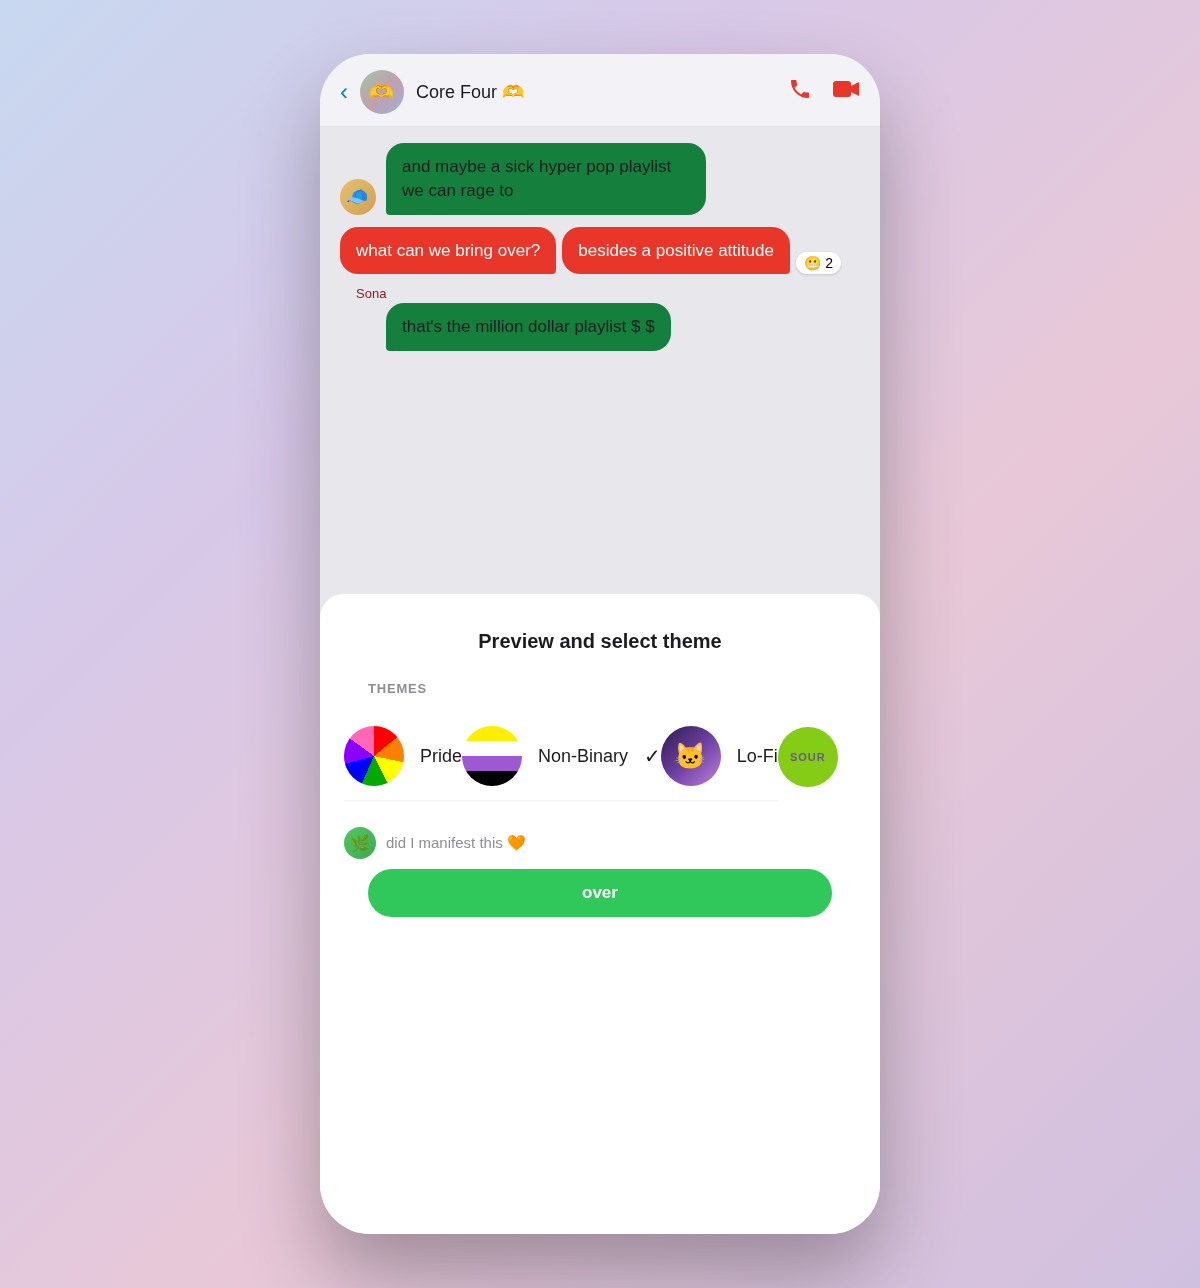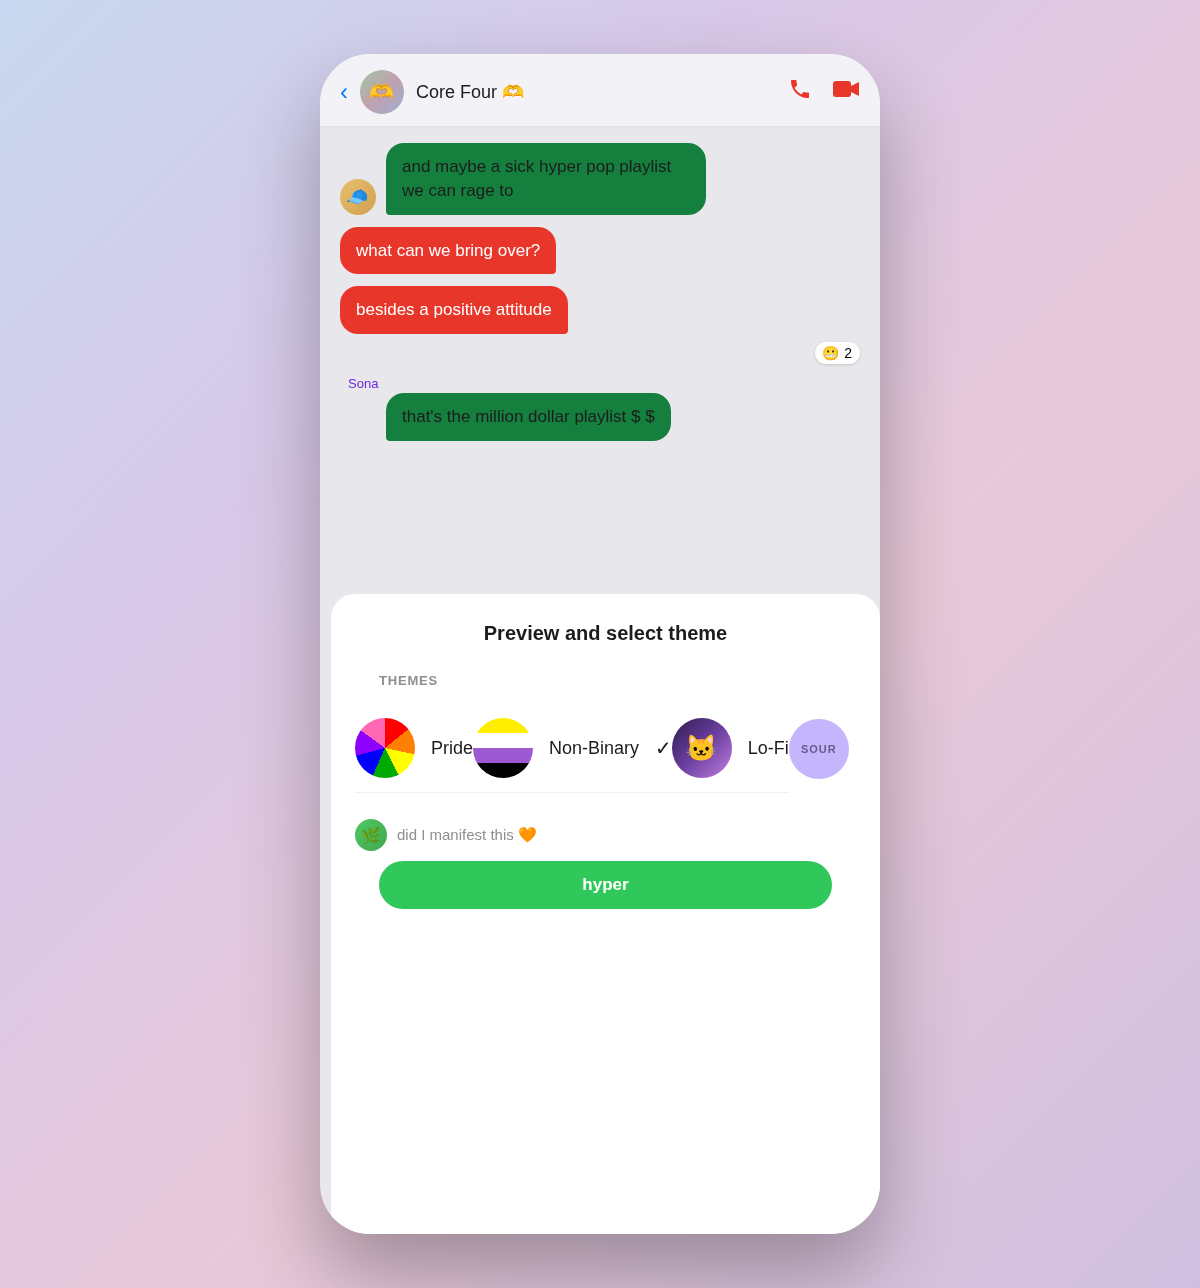--- a/index.html
+++ b/index.html
@@ -107,23 +107,23 @@
       padding: 12px 16px;
       max-width: 320px;
       font-size: 17px;
       color: #1c1c1e;
       line-height: 1.4;
     }
 
     
     .msg-outgoing {
       display: flex;
-      flex-direction: column;
-      align-items: flex-start;
-      gap: 12px;
+      flex-direction: row;
+      align-items: flex-end;
+      gap: 6px;
     }
 
     .bubble-outgoing {
       background: #e8372a;
       border-radius: 18px 18px 4px 18px;
       padding: 12px 16px;
       max-width: 320px;
       font-size: 17px;
       color: #ffffff;
       line-height: 1.4;
@@ -138,38 +138,38 @@
       padding: 3px 8px;
       font-size: 14px;
       box-shadow: 0 1px 3px rgba(0,0,0,0.15);
       align-self: flex-end;
       margin-top: -4px;
     }
 
     
     .sender-label {
       font-size: 13px;
-      color: #6d28d9;
-      margin-left: 8px;
+      color: #7f1d1d;
+      margin-left: 16px;
       margin-bottom: 2px;
     }
 
     .msg-incoming-group {
       display: flex;
       flex-direction: column;
     }
 
     
     .bottom-sheet {
       background: #ffffff;
       border-radius: 24px 24px 0 0;
-      padding: 28px 24px 0;
+      padding: 36px 24px 0;
       position: absolute;
       bottom: 0;
-      left: 11px;
+      left: 0;
       right: 0;
       min-height: 640px;
     }
 
     .sheet-title {
       font-size: 20px;
       font-weight: 700;
       color: #1c1c1e;
       text-align: center;
       margin-bottom: 28px;
@@ -251,21 +251,21 @@
     .lofi-icon {
       background: linear-gradient(135deg, #2d1b4e 0%, #6b3fa0 50%, #c080e0 100%);
       display: flex;
       align-items: center;
       justify-content: center;
       font-size: 28px;
     }
 
     
     .sour-icon {
-      background: #c4b5fd;
+      background: #84cc16;
       display: flex;
       align-items: center;
       justify-content: center;
       font-size: 11px;
       font-weight: 700;
       color: #6a5a8a;
       letter-spacing: 1px;
       text-align: center;
     }
 
@@ -372,17 +372,17 @@
         </div>
       </div>
 
     </div>
 
     <div style="margin-top: 16px; display:flex; align-items:center; gap:10px; padding: 10px 0;">
       <div class="partial-avatar">🌿</div>
       <span style="font-size:15px; color:#8e8e93;text-align:center;">did I manifest this 🧡</span>
     </div>
 
-    <div class="green-btn">hyper</div>
+    <div class="green-btn">over</div>
 
   </div>
 
 </div>
 
 </body></html>

